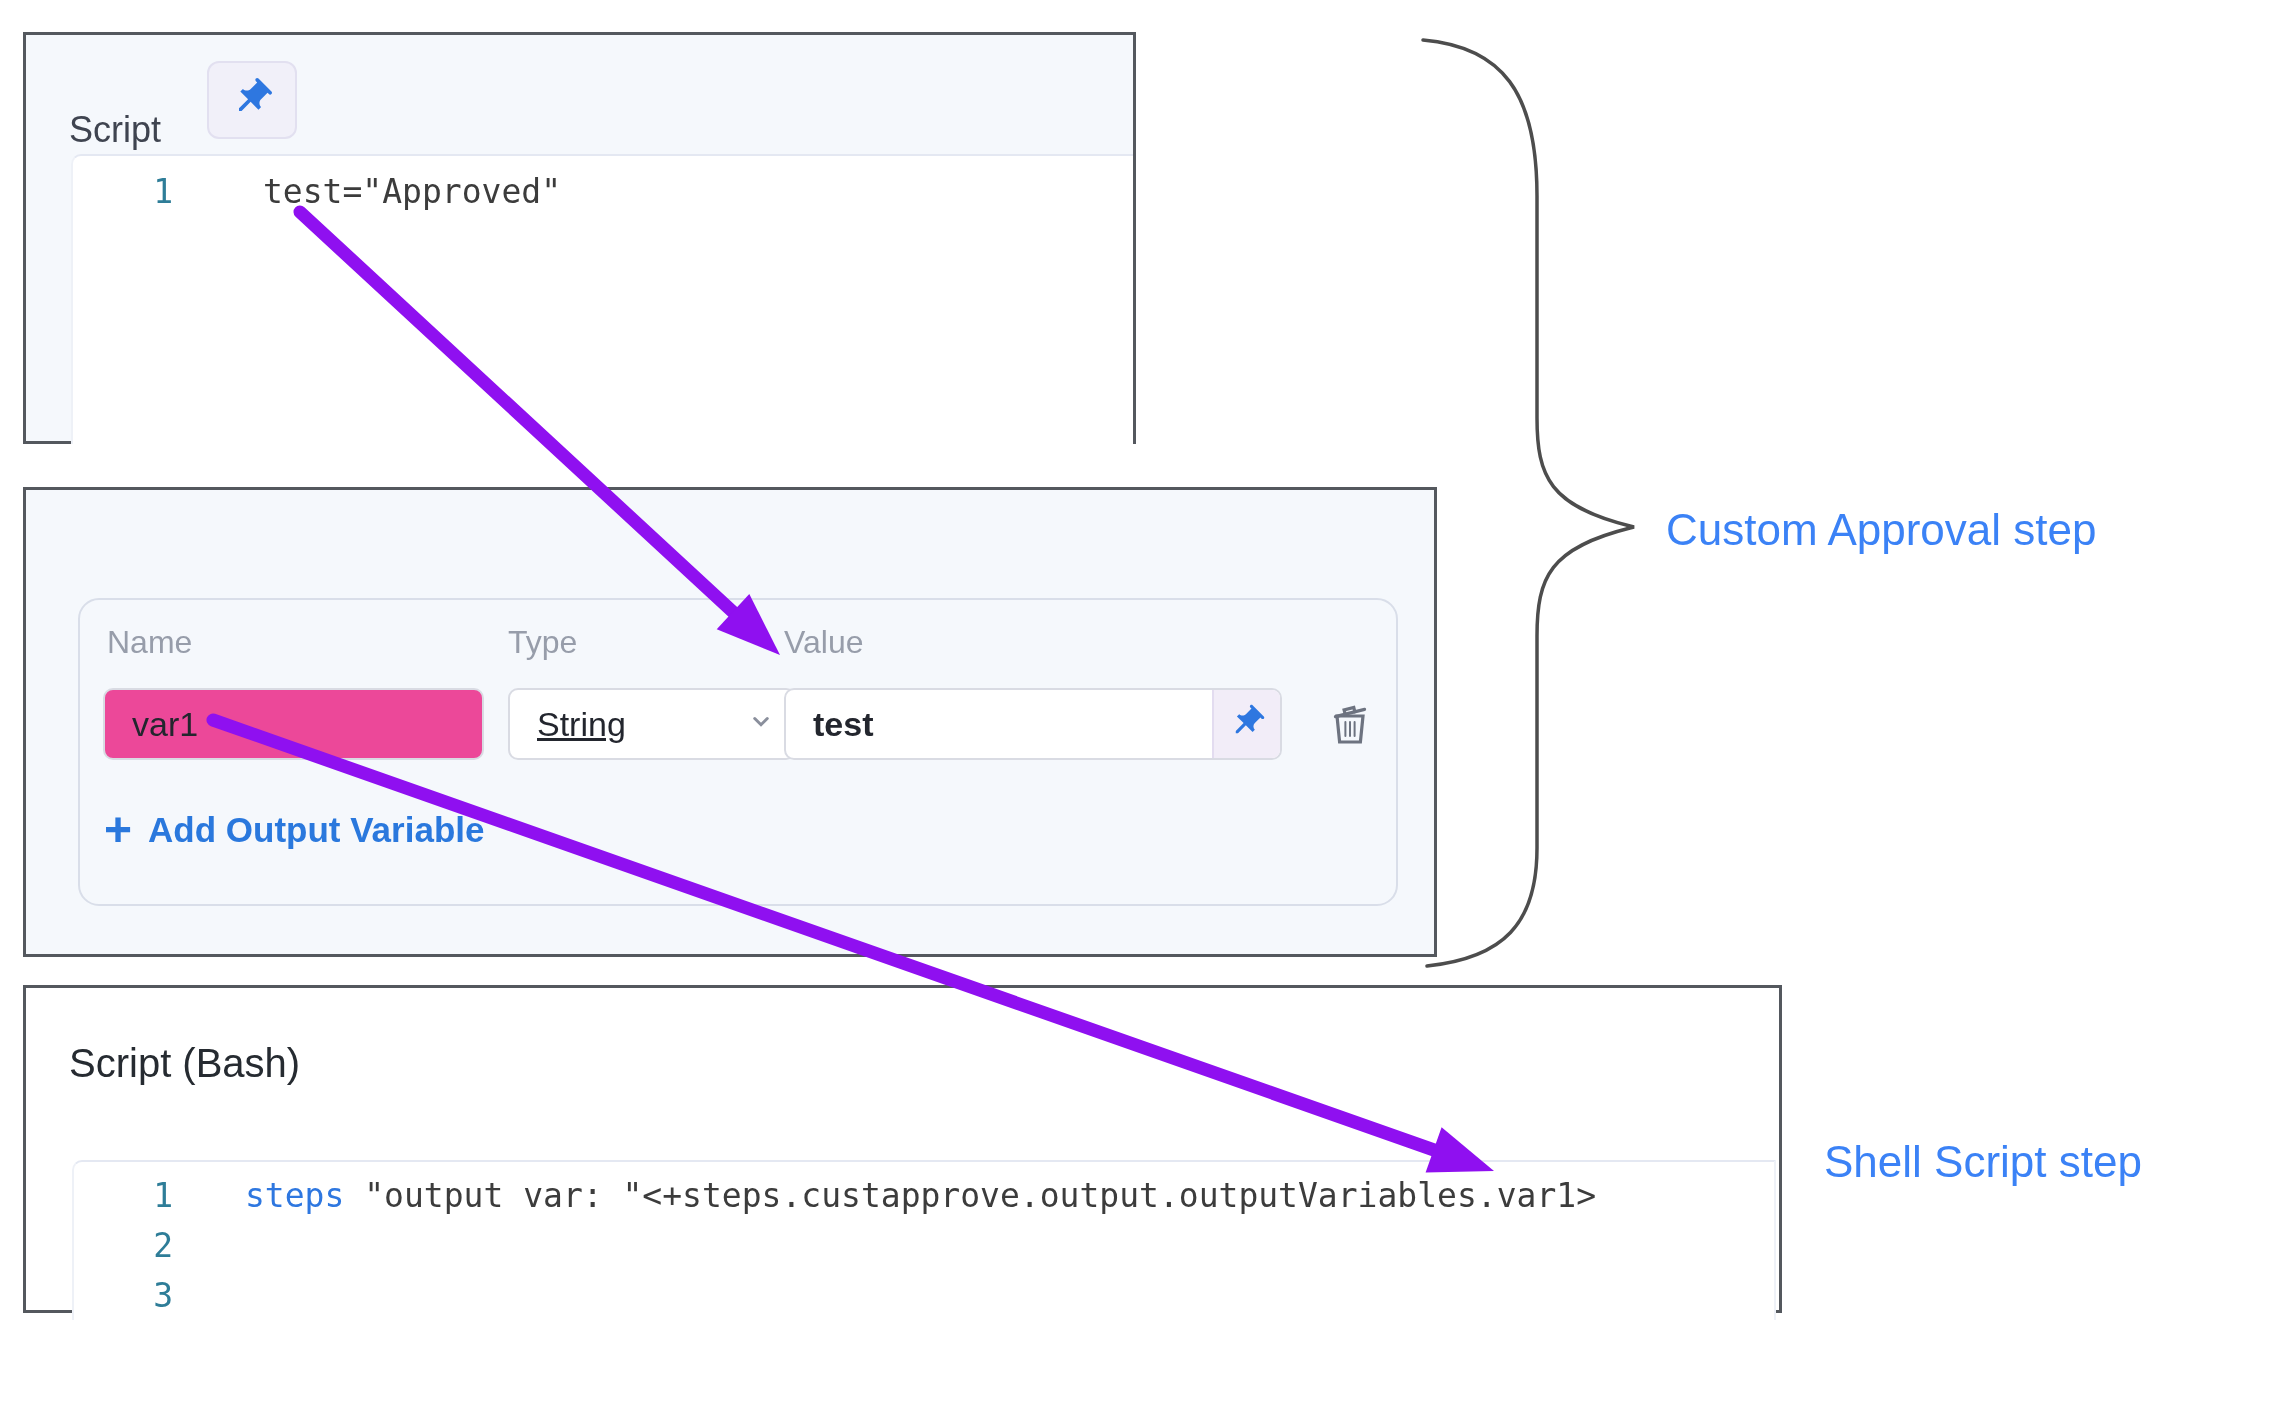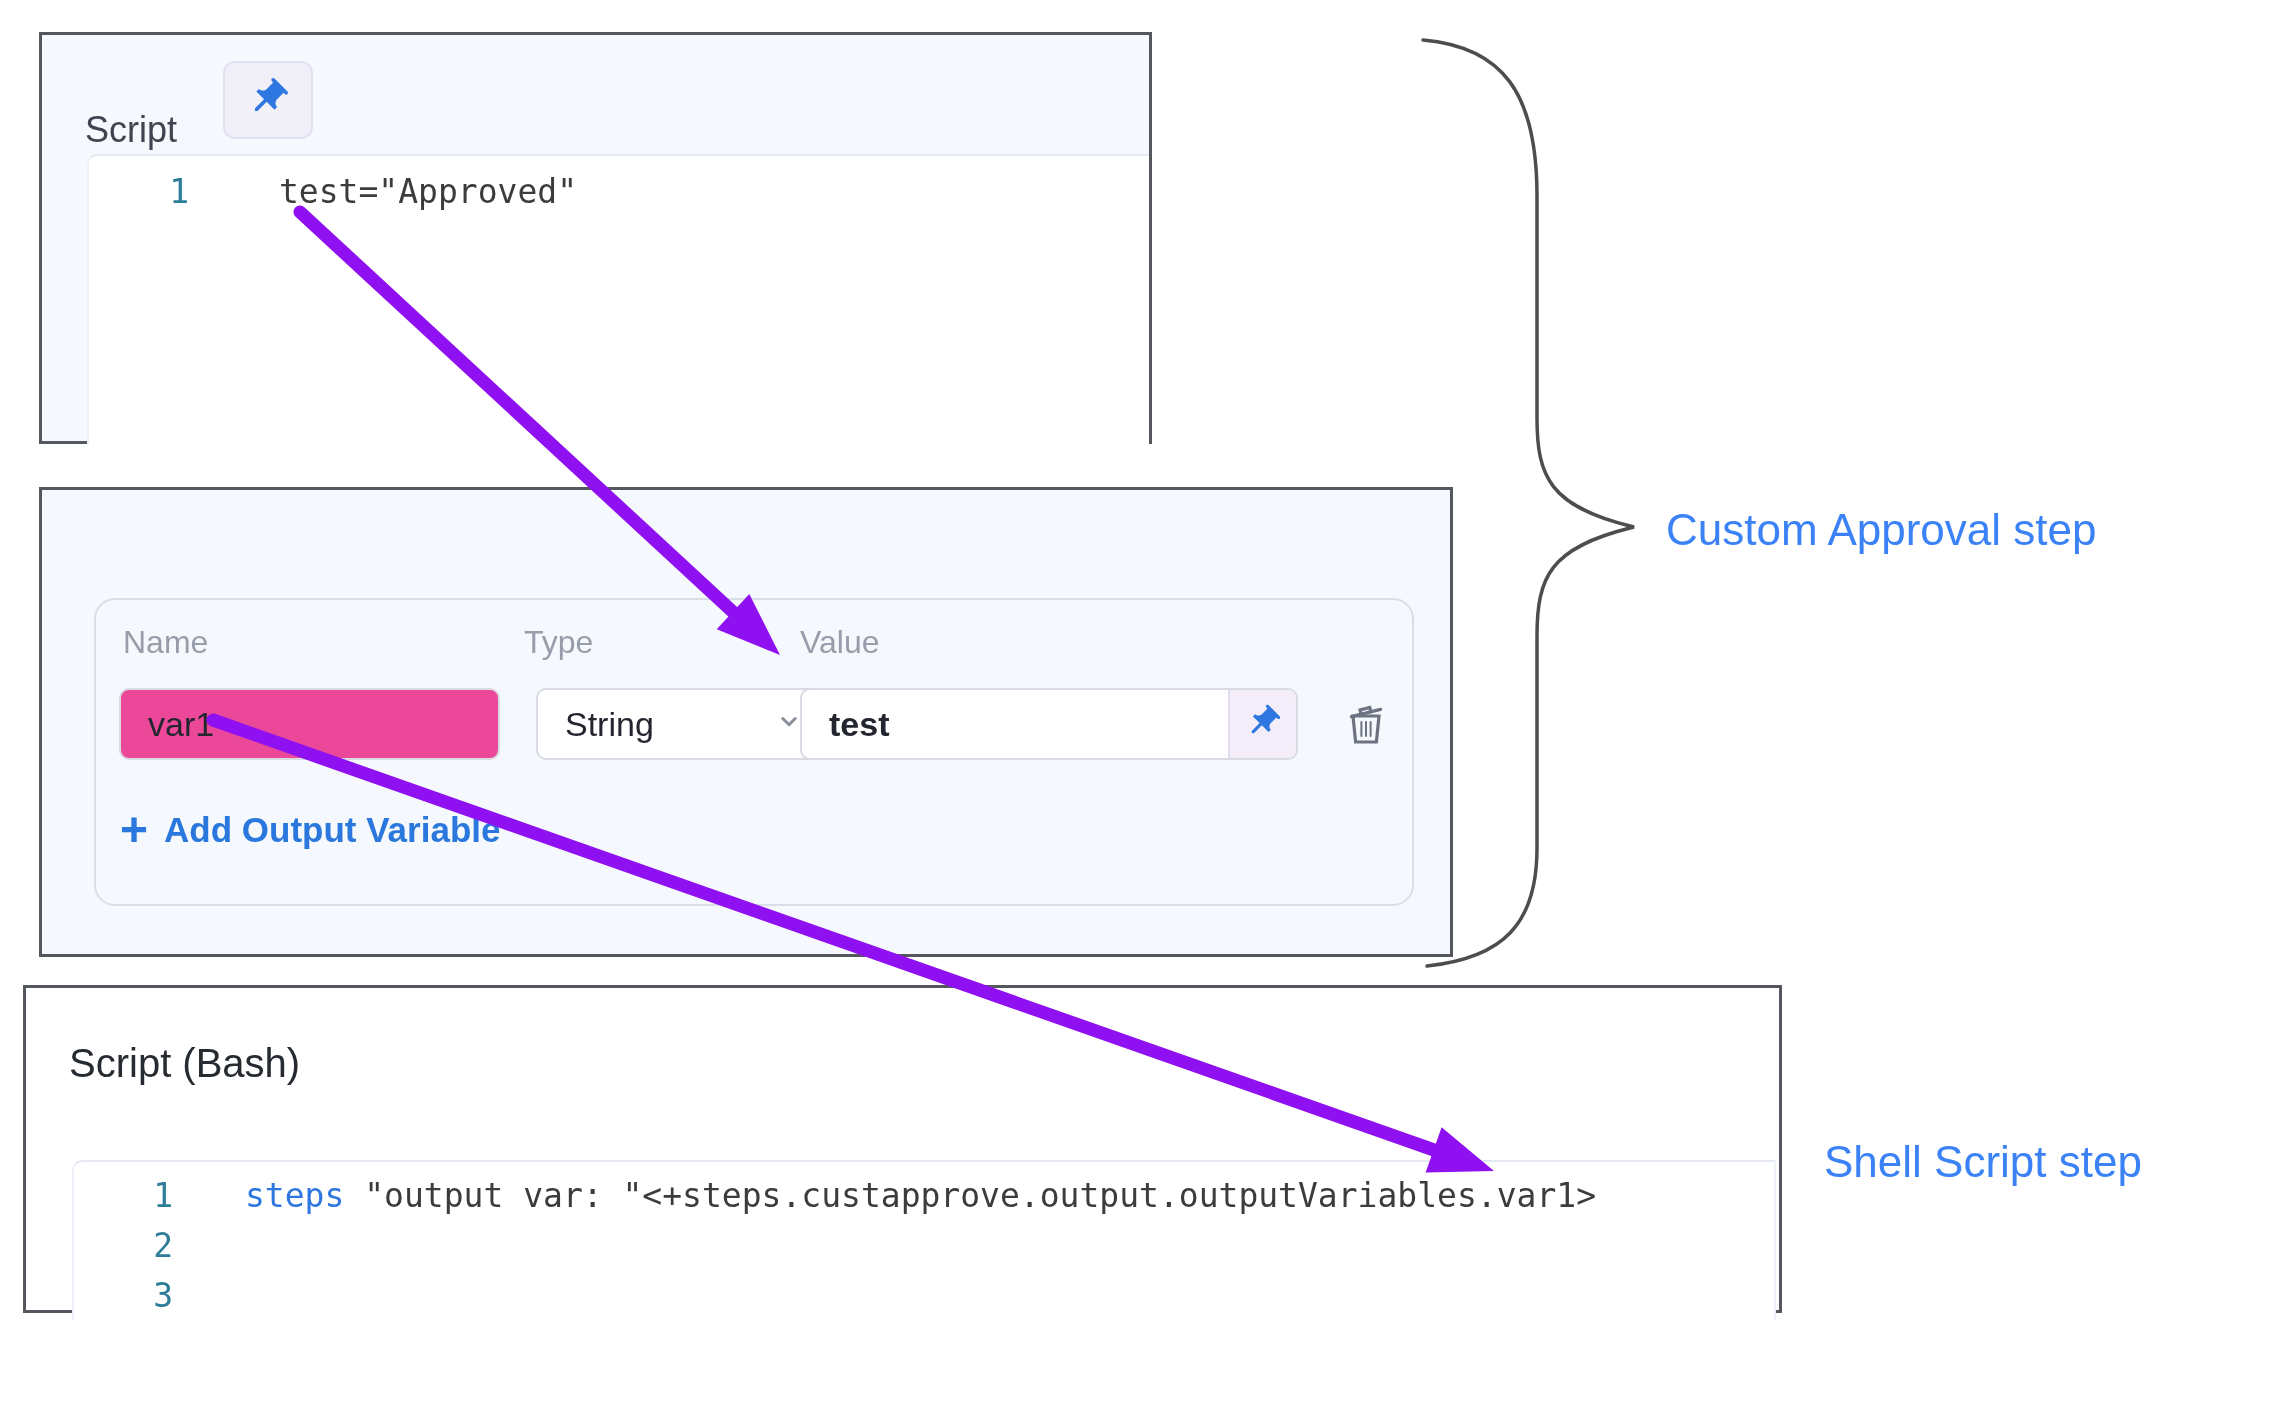--- a/index.html
+++ b/index.html
@@ -1,19 +1,19 @@
 <!DOCTYPE html>
 <html><head>
 <meta charset="utf-8">
 <style>
   html,body{margin:0;padding:0;background:#ffffff;}
   #canvas{position:relative;width:2276px;height:1426px;background:#ffffff;overflow:hidden;
           font-family:"Liberation Sans",sans-serif;}
   .panel{position:absolute;border:3px solid #54585e;box-sizing:border-box;}
-  .panel-blue{background:#f5f8fc;margin-left:16px;}
+  .panel-blue{background:#f5f8fc;}
   .panel-white{background:#ffffff;}
 
   
   #script-panel{left:23px;top:32px;width:1113px;height:412px;}
   .panel-title{position:absolute;color:#3f4450;font-size:36px;font-weight:400;}
   #script-title{left:43px;top:74px;}
   .pin-button{position:absolute;width:90px;height:78px;border-radius:12px;background:#f1f0f9;
               border:2px solid #e2e0f0;display:flex;align-items:center;justify-content:center;
               box-sizing:border-box;cursor:pointer;}
   #script-pin{left:181px;top:26px;}
@@ -92,21 +92,21 @@
 
     <div id="vars-card">
       <span class="field-label" style="left:27px;">Name</span>
       <span class="field-label" style="left:428px;">Type</span>
       <span class="field-label" style="left:704px;">Value</span>
 
       <div class="text-input" style="left:23px;width:381px;">
         <span>var1</span>
       </div>
 
-      <div class="select-input" style="left:440px;width:288px;">
+      <div class="select-input" style="left:428px;width:288px;text-decoration:underline;">
         <span>String</span>
         <span>
           <svg width="30" height="30" viewBox="0 0 24 24">
             <path d="M7 10 l5 5 5-5" fill="none" stroke="#8a8f9c" stroke-width="2.4" stroke-linecap="round"></path>
           </svg>
         </span>
       </div>
 
       <div class="value-wrap" style="left:704px;width:498px;font-weight:bold;">
         <div class="value-text">

